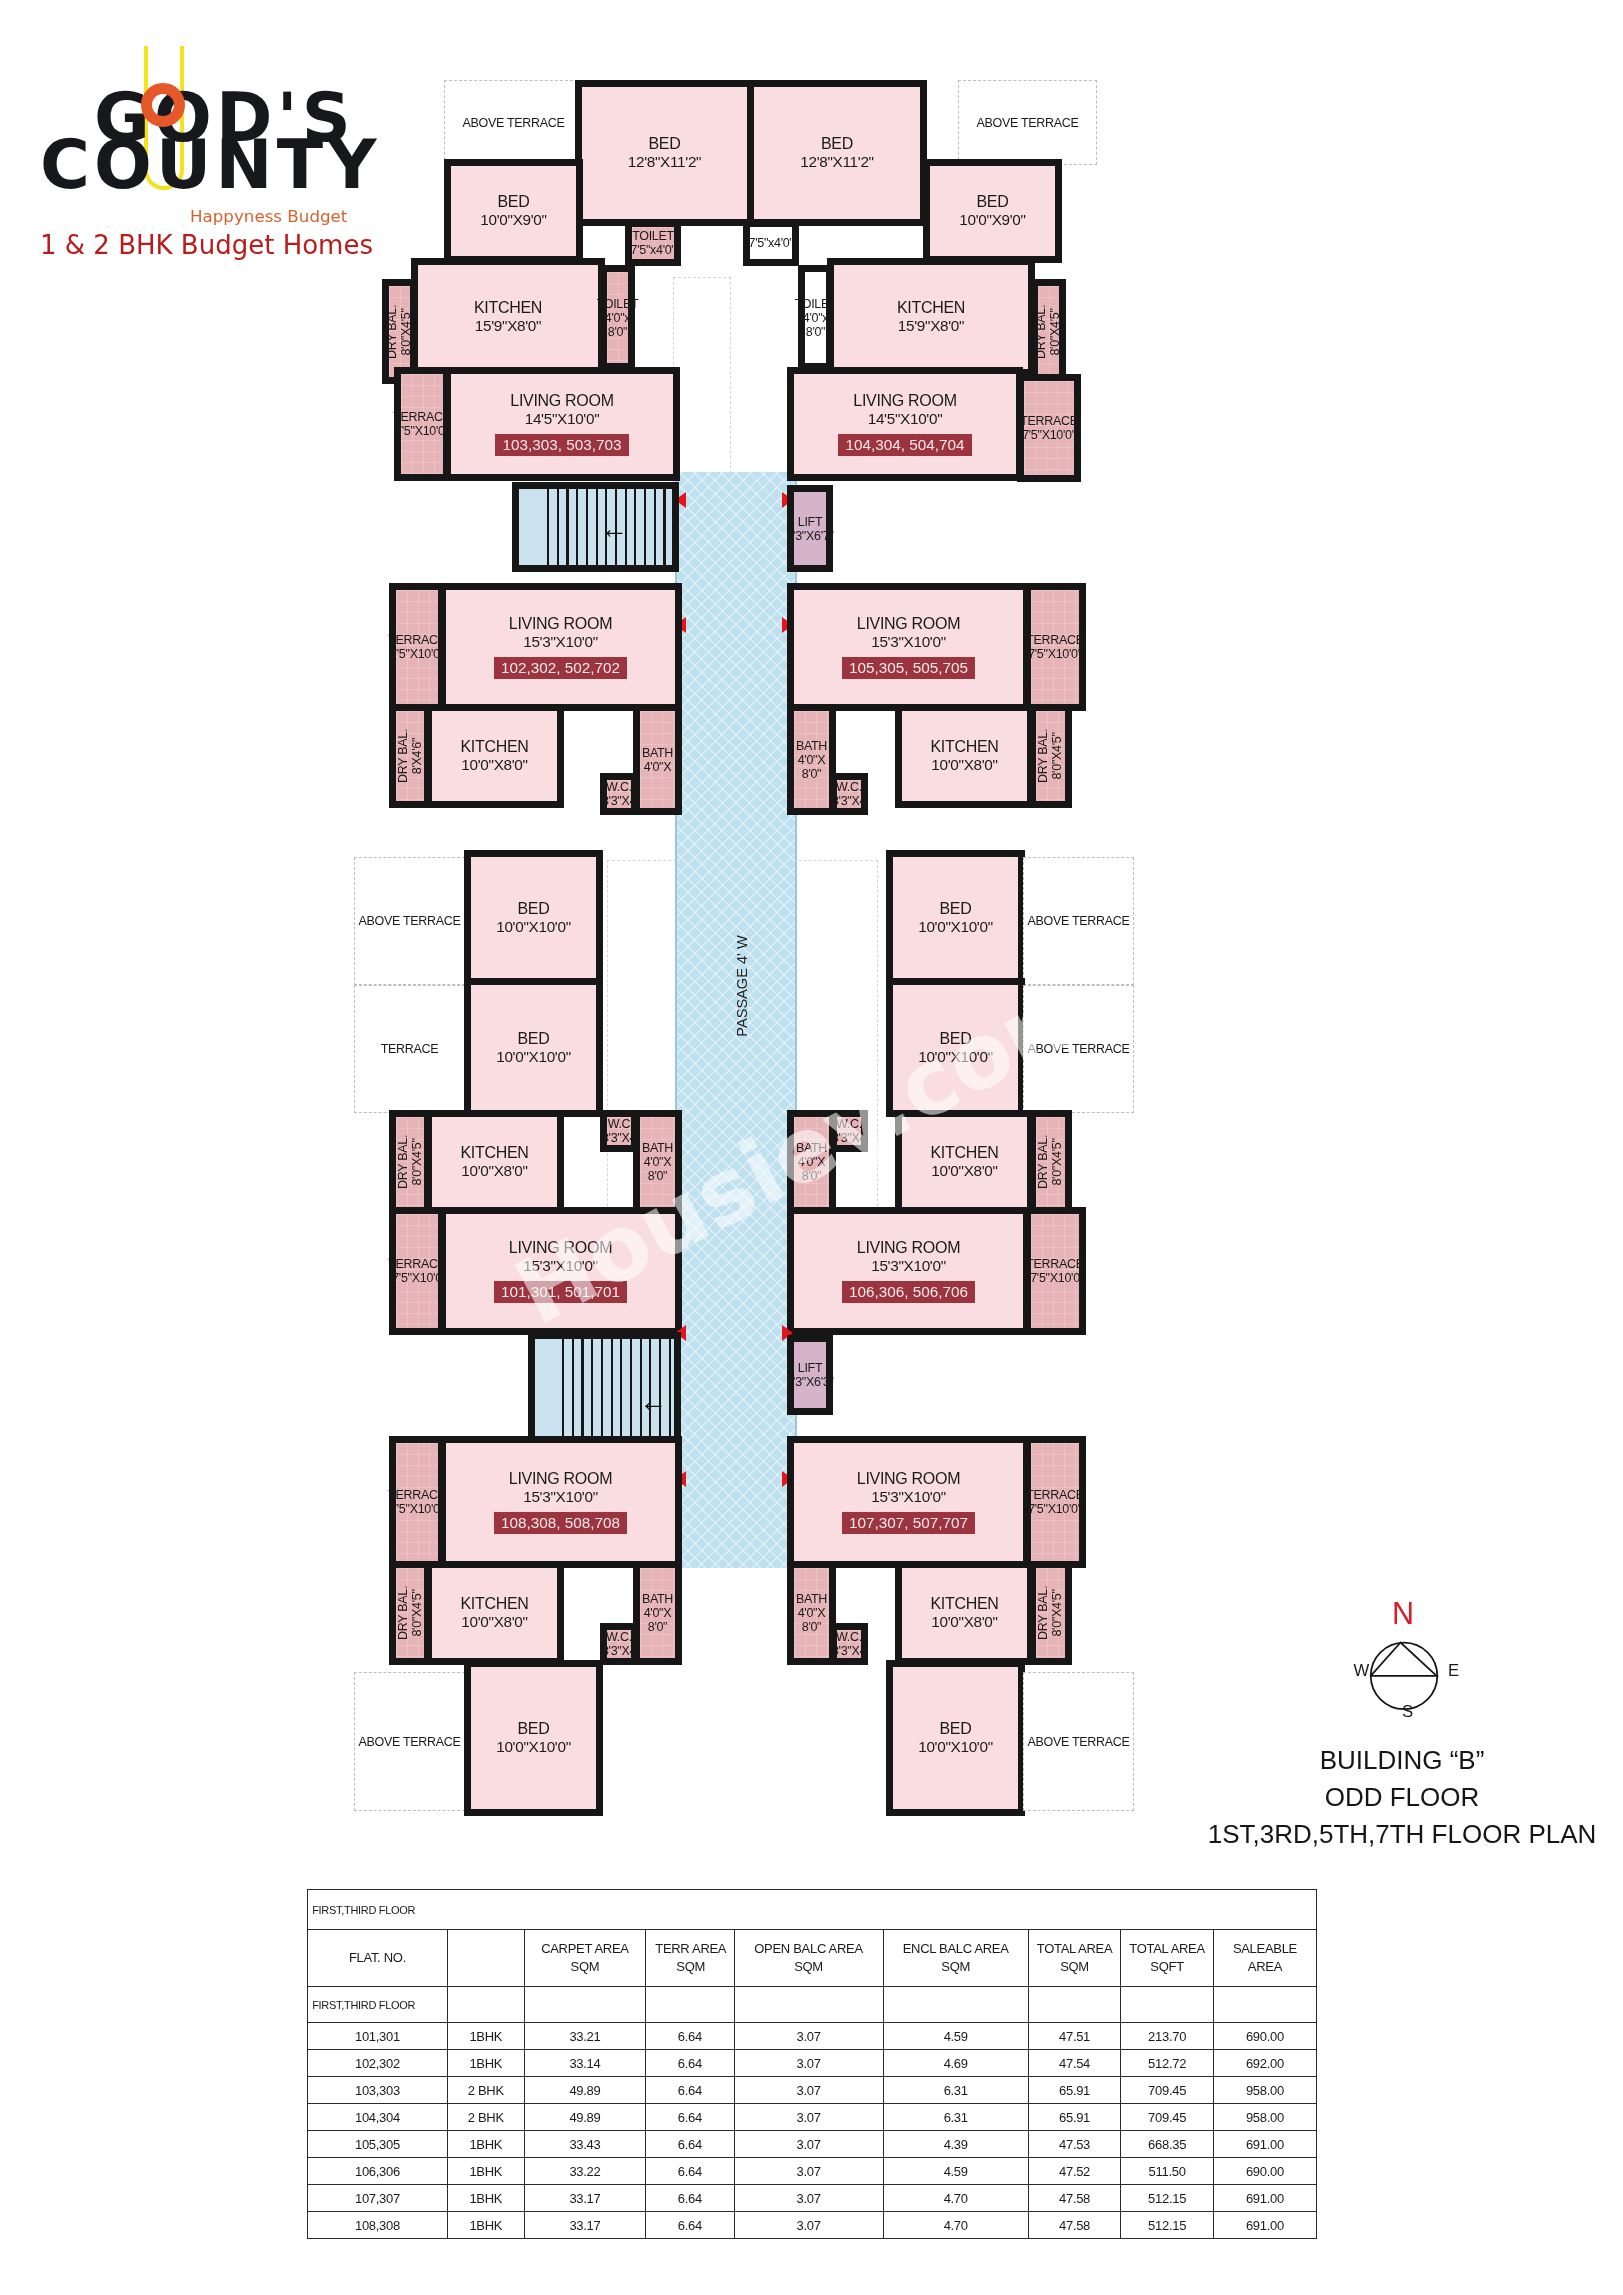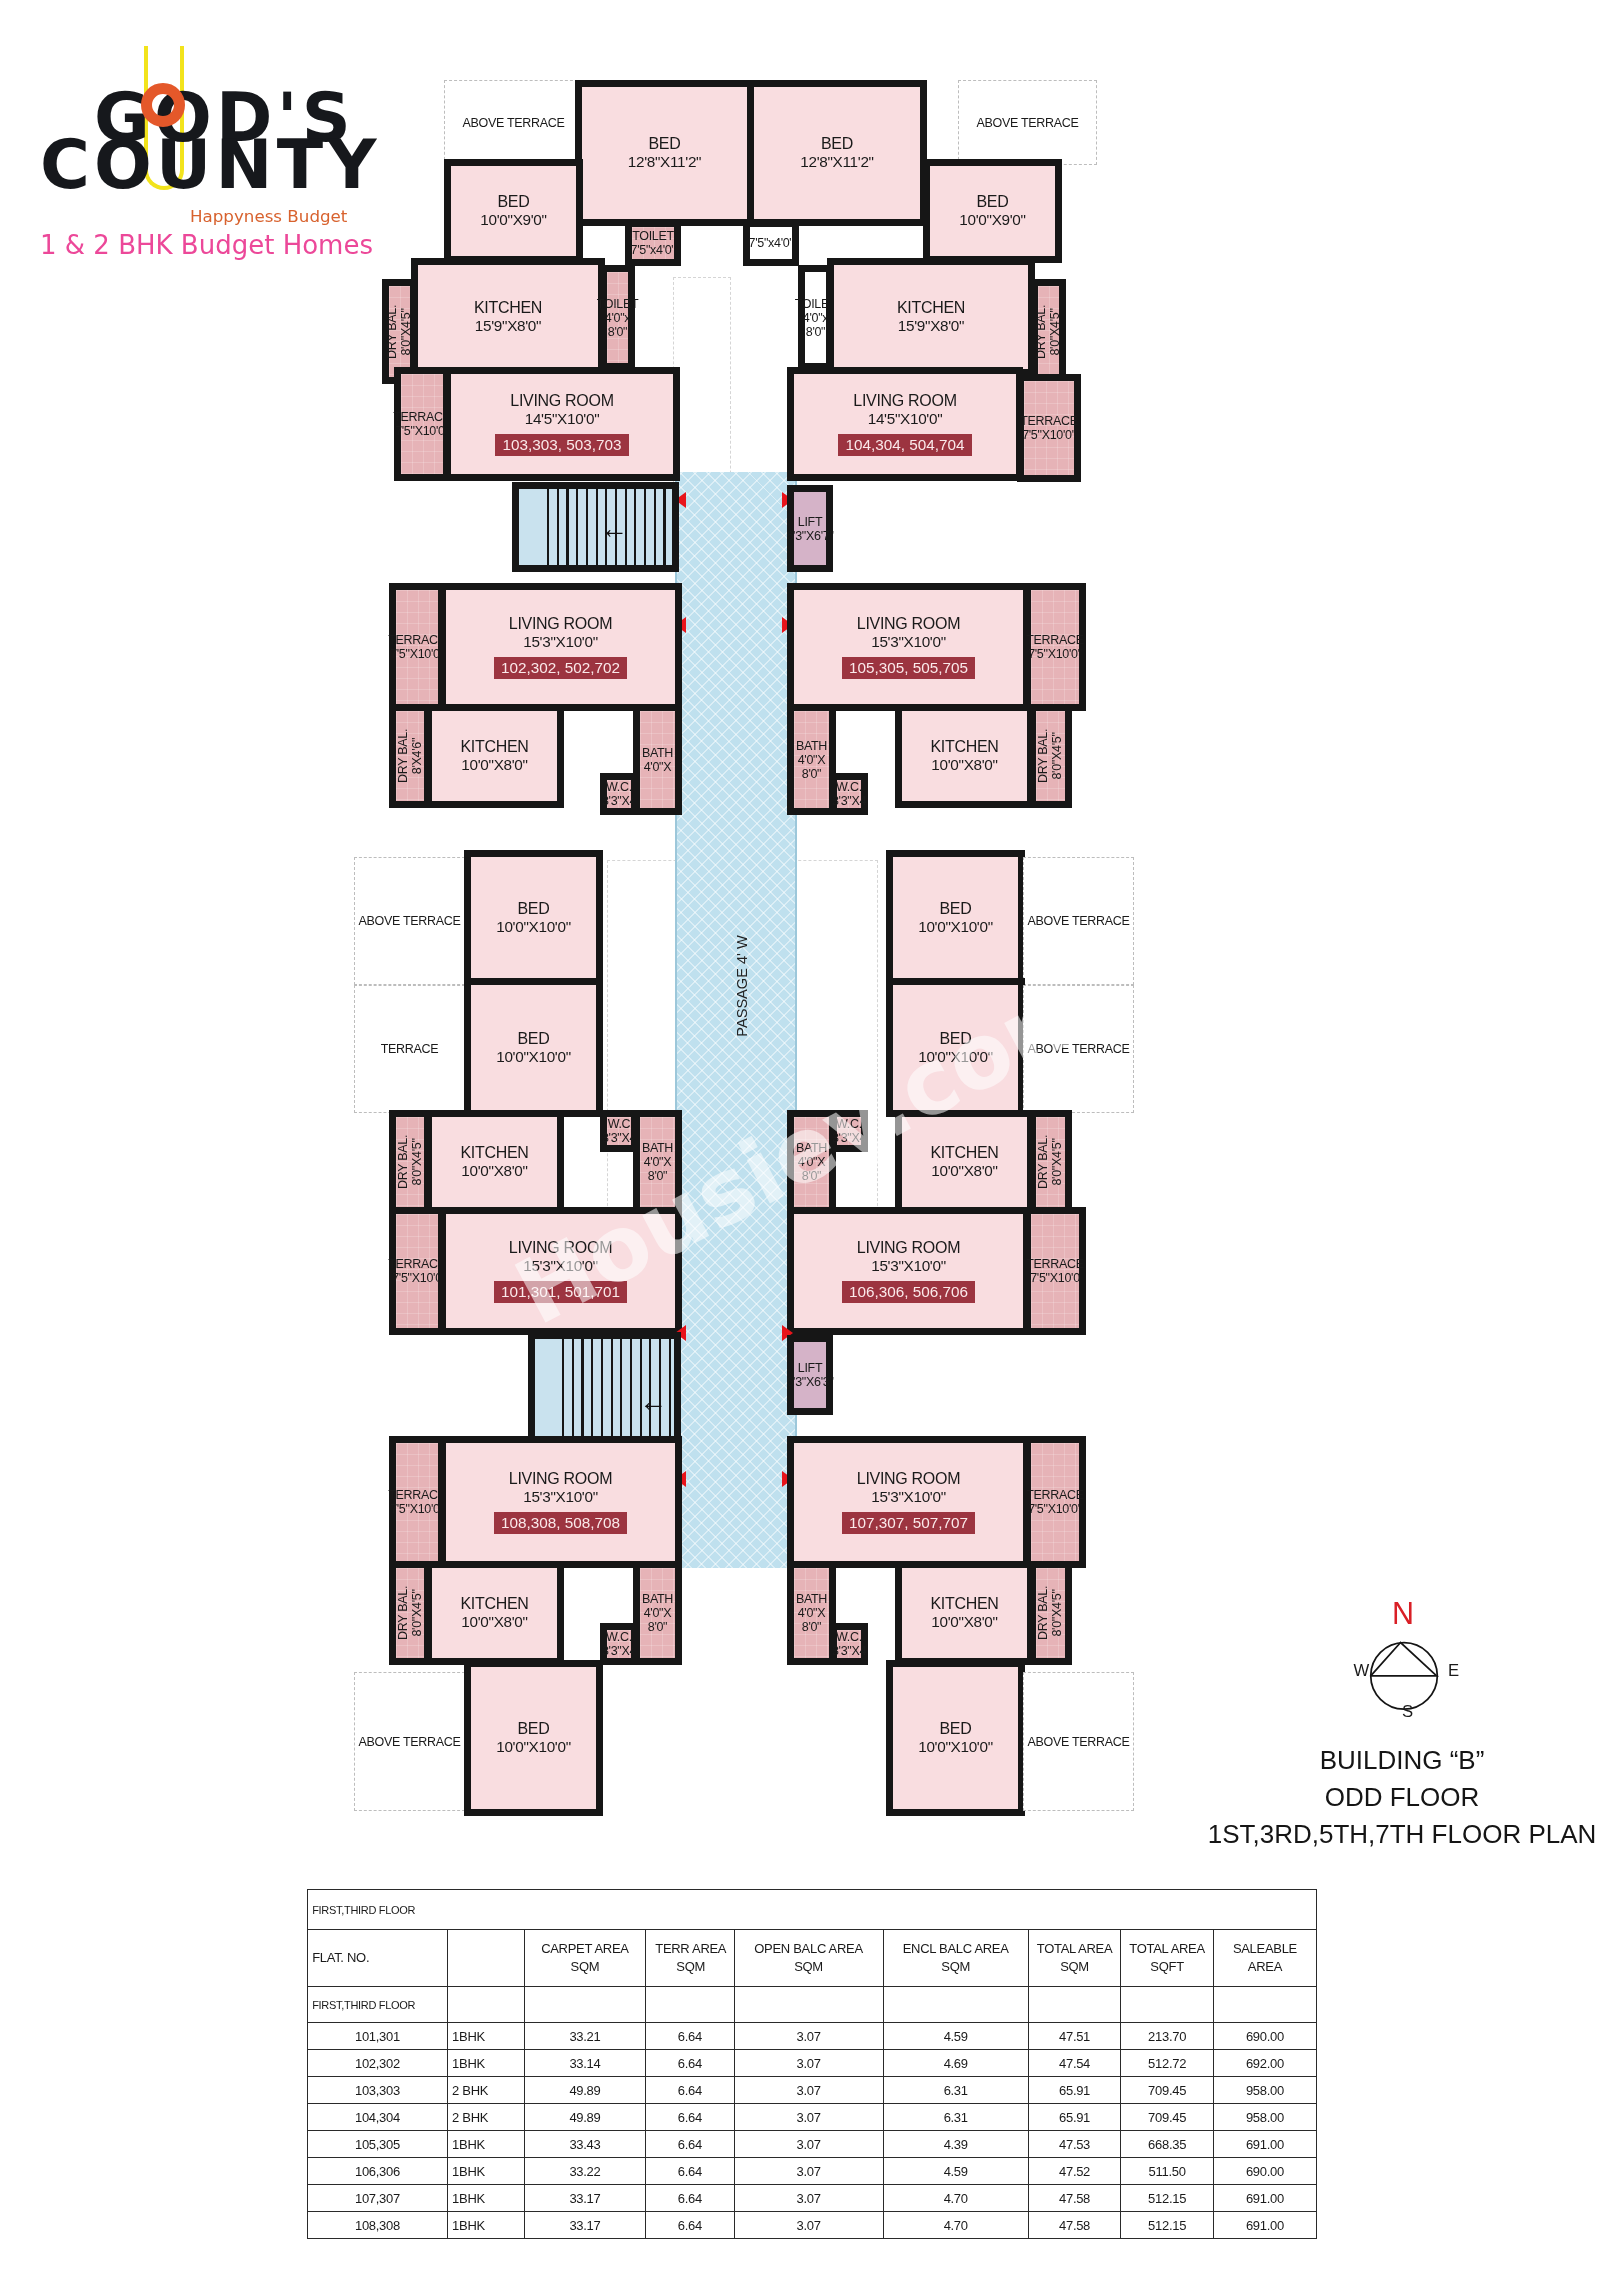--- a/index.html
+++ b/index.html
@@ -6,21 +6,21 @@
   body{width:1623px;height:2295px;position:relative;overflow:hidden;font-family:"Liberation Sans",sans-serif;color:#1a1a1a;}
   .abs{position:absolute;}
   
   .logo{left:40px;top:76px;width:326px;height:194px;}
   .logo-line{font-family:"DejaVu Sans",sans-serif;font-weight:bold;font-size:68px;letter-spacing:4.2px;line-height:69px;color:#16181c;position:absolute;}
   .logo-l1{left:54px;top:7px;}
   .logo-l2{left:0px;top:54px;}
   .logo-ring{position:absolute;left:101px;top:7px;width:44px;height:44px;border-radius:50%;border:11.8px solid #e4582a;box-sizing:border-box;}
   .logo-u{position:absolute;left:104px;top:-30.5px;width:40px;height:144px;border:4.2px solid #f2e31c;border-top:none;border-radius:0 0 22px 22px;box-sizing:border-box;}
   .logo-tag{position:absolute;left:150px;top:130px;font-size:16.7px;color:#d8622e;font-family:"DejaVu Sans",sans-serif;}
-  .logo-sub{position:absolute;left:0px;top:154px;font-size:26px;color:#ec4899;font-family:"DejaVu Sans",sans-serif;white-space:nowrap;}
+  .logo-sub{position:absolute;left:0px;top:154px;font-size:26px;color:#b91c1c;font-family:"DejaVu Sans",sans-serif;white-space:nowrap;}
   
   .plan{left:361px;top:76px;width:819px;height:1783px;}
   .room{position:absolute;background:#f9dde0;border:7px solid #161616;box-sizing:border-box;display:flex;flex-direction:column;align-items:center;justify-content:center;text-align:center;}
   .room.dark{background:#e6b3b7;background-image:linear-gradient(rgba(255,255,255,.18) 0.7px,transparent 0.7px),linear-gradient(90deg,rgba(255,255,255,.18) 0.7px,transparent 0.7px);background-size:11px 11px;}
   .room.white{background:#ffffff;}
   .room.lift{background:#d5b3c8;}
   .room.stair{background:#c9e2ee;}
   .room.ghost{background:#ffffff;border:1.4px dashed #bdbdbd;}
   .rn{font-size:16px;line-height:18px;letter-spacing:-0.3px;}
   .rd{font-size:15.3px;line-height:18px;letter-spacing:-0.3px;}
@@ -42,21 +42,21 @@
   .cW{position:absolute;left:1.4px;top:65px;font-size:16.7px;}
   .cE{position:absolute;left:96px;top:65px;font-size:16.7px;}
   .cS{position:absolute;left:50px;top:106px;font-size:16.7px;}
   .title{left:1194px;top:1742px;width:416px;text-align:center;font-size:26px;line-height:37px;color:#151515;}
   
   .tbl{left:307px;top:1889px;width:1010px;border-collapse:collapse;font-family:"Liberation Sans",sans-serif;}
   .tbl td{border:1.4px solid #2a2a2a;font-size:13px;padding:0 4.2px;height:26px;text-align:center;vertical-align:middle;letter-spacing:-0.3px;}
   .tbl .cap td{height:39px;text-align:left;font-size:11px;}
   .tbl .hdr td{height:56px;font-size:13px;line-height:18px;}
   .tbl .sub td{height:35px;text-align:left;font-size:11px;}
-  .tbl td.l{text-align:left;}
+  .tbl td.l{text-align:center;}
 </style>
 </head>
 <body>
 
 <div class="abs logo">
   <div class="logo-u"></div>
   <div class="logo-line logo-l1">GOD'S</div>
   <div class="logo-ring"></div>
   <div class="logo-line logo-l2">COUNTY</div>
   <div class="logo-tag">Happyness Budget</div>

